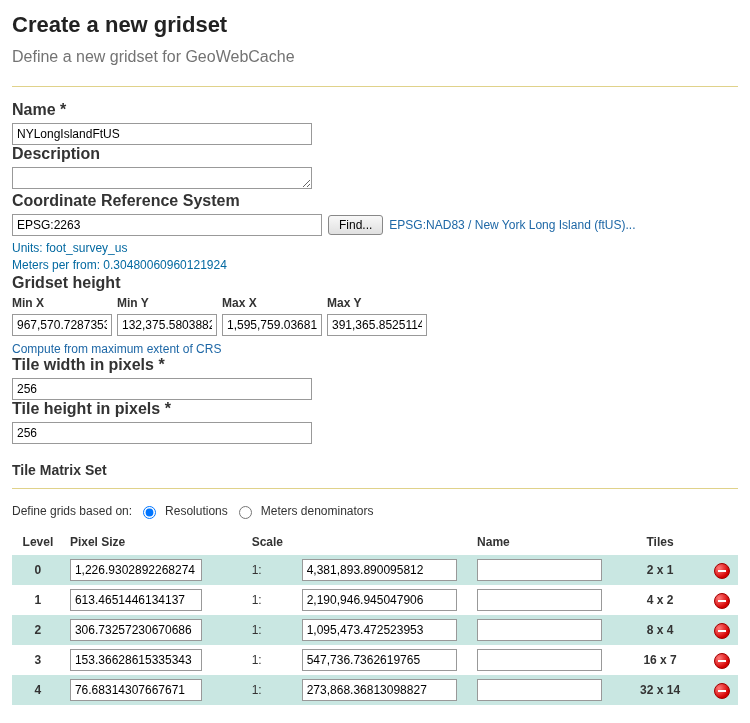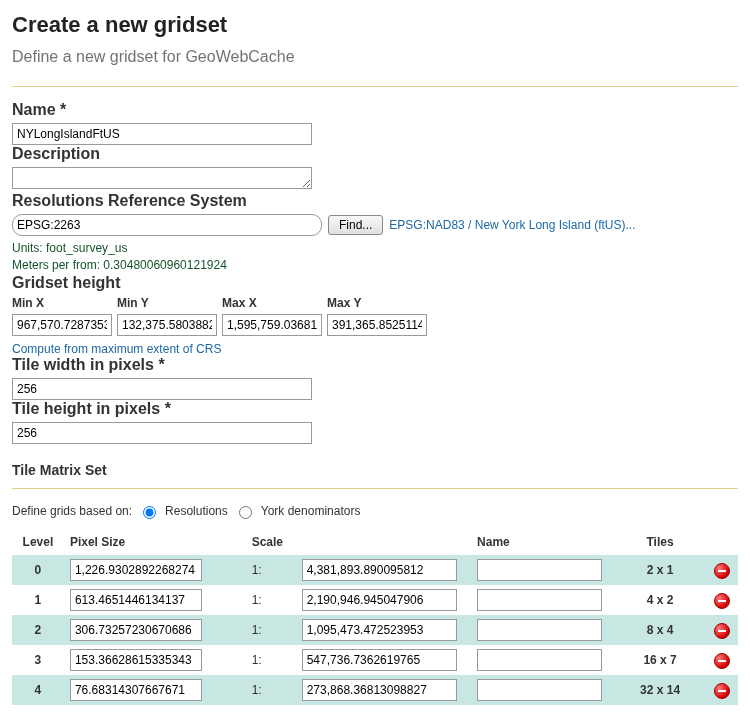--- a/index.html
+++ b/index.html
@@ -47,37 +47,37 @@
     width: 300px;
     height: 22px;
     resize: both;
   }
   .crs-row {
     display: flex;
     align-items: center;
     gap: 6px;
     margin-top: 2px;
   }
-  .crs-row input { width: 310px; border-radius: 10px; }
+  .crs-row input { width: 310px; }
   button.find {
     font-family: Arial, Helvetica, sans-serif;
     font-size: 12px;
     padding: 2px 10px;
     background: linear-gradient(#f8f8f8,#e0e0e0);
     border: 1px solid #888;
     border-radius: 3px;
     cursor: pointer;
   }
   .link {
     color: #1d67a6;
     cursor: pointer;
   }
   .small-info {
     font-size: 12px;
-    color: #14532d;
+    color: #0369a1;
     margin-top: 4px;
     line-height: 1.4;
   }
   .bounds-grid {
     display: flex;
     gap: 0;
     margin-top: 4px;
   }
   .bounds-col {
     display: flex;
@@ -176,21 +176,21 @@
 <div class="subtitle">Define a new gridset for GeoWebCache</div>
 
 <hr class="rule">
 
 <label class="field-label">Name *</label>
 <input type="text" class="w300" value="NYLongIslandFtUS" style="">
 
 <label class="field-label">Description</label>
 <textarea class="desc" style=""></textarea>
 
-<label class="field-label">Resolutions Reference System</label>
+<label class="field-label">Coordinate Reference System</label>
 <div class="crs-row">
   <input type="text" value="EPSG:2263" style="">
   <button class="find">Find...</button>
   <span class="link">EPSG:NAD83 / New York Long Island (ftUS)...</span>
 </div>
 <div class="small-info">
   <span>Units: </span><span>foot_survey_us</span><br>
   <span>Meters per from: </span><span>0.30480060960121924</span>
 </div>
 
@@ -222,21 +222,21 @@
 <input type="text" class="w300" value="256" style="">
 
 <h2 class="section">Tile Matrix Set</h2>
 <hr class="rule">
 
 <div class="basis-row">
   <span>Define grids based on:</span>
   <input type="radio" name="basis" checked="" style="">
   <span>Resolutions</span>
   <input type="radio" name="basis" style="">
-  <span>York denominators</span>
+  <span>Meters denominators</span>
 </div>
 
 <table class="matrix">
   <thead>
     <tr>
       <th class="level">Level</th>
       <th class="pixel">Pixel Size</th>
       <th class="scale">Scale</th>
       <th class="name">Name</th>
       <th class="tiles">Tiles</th>

